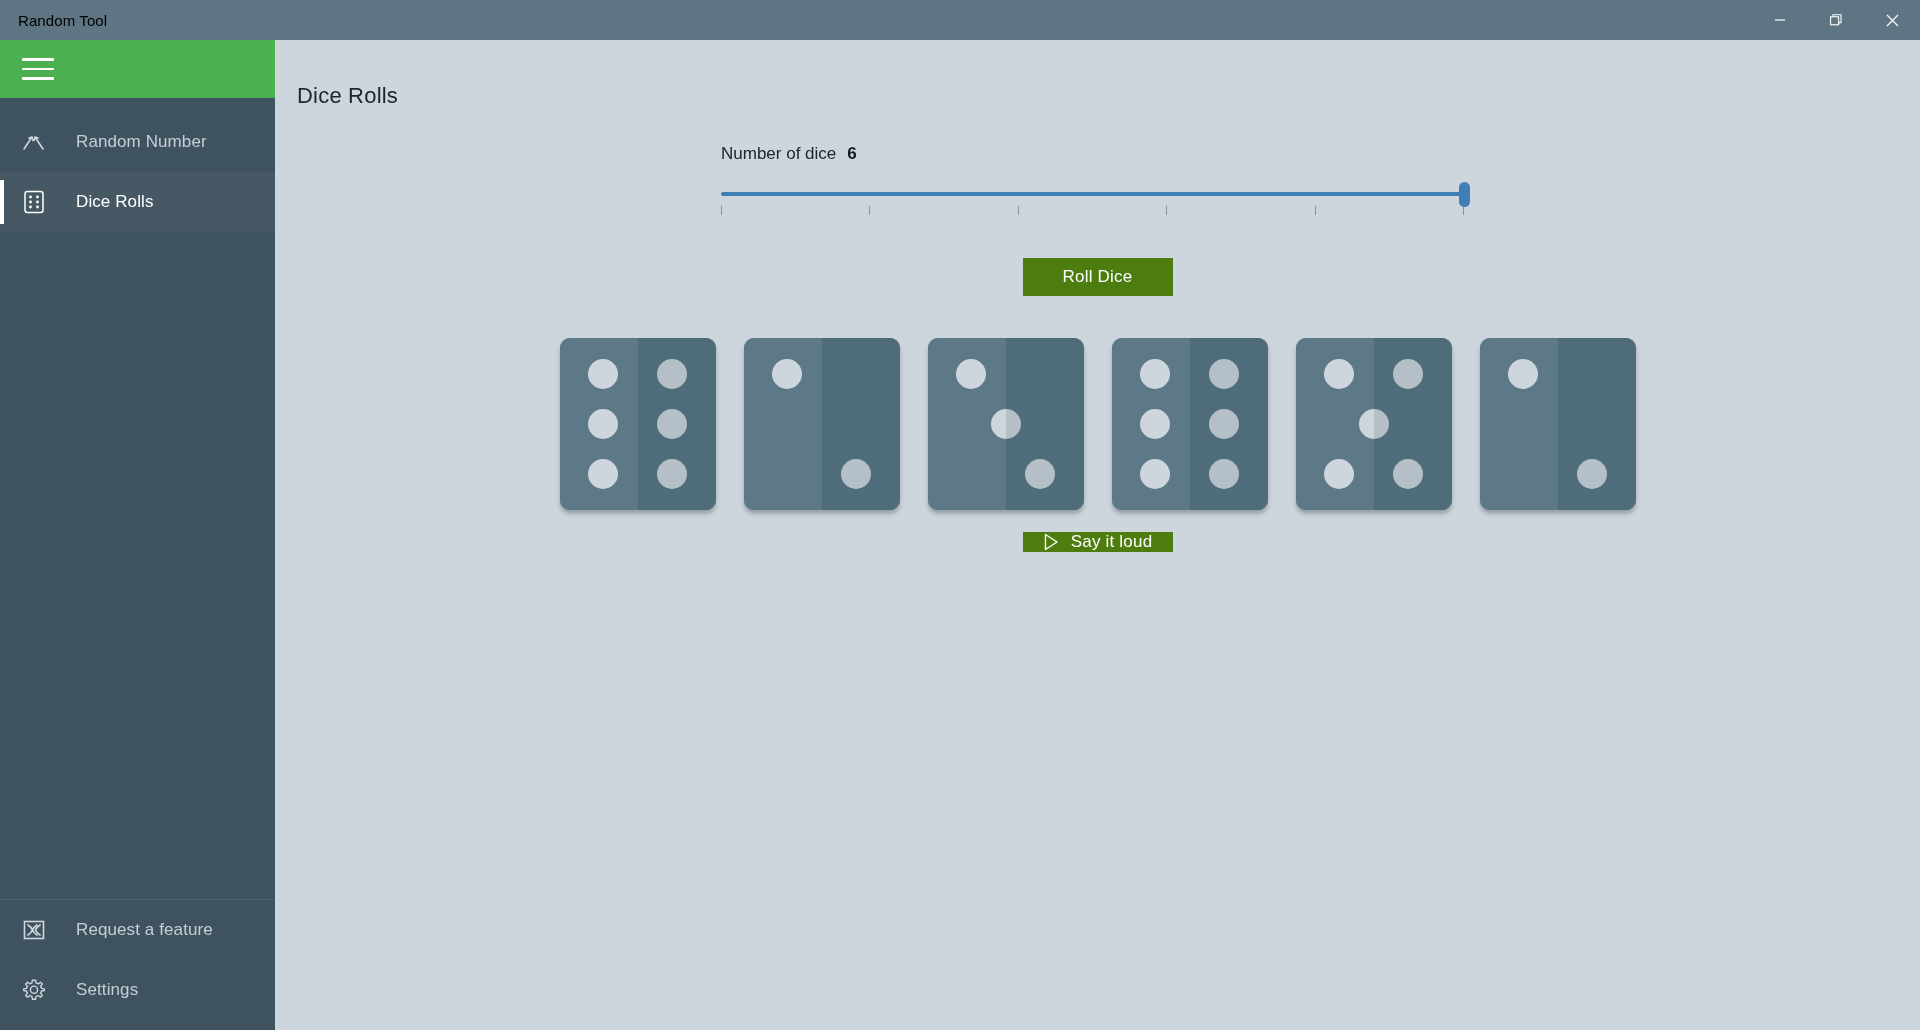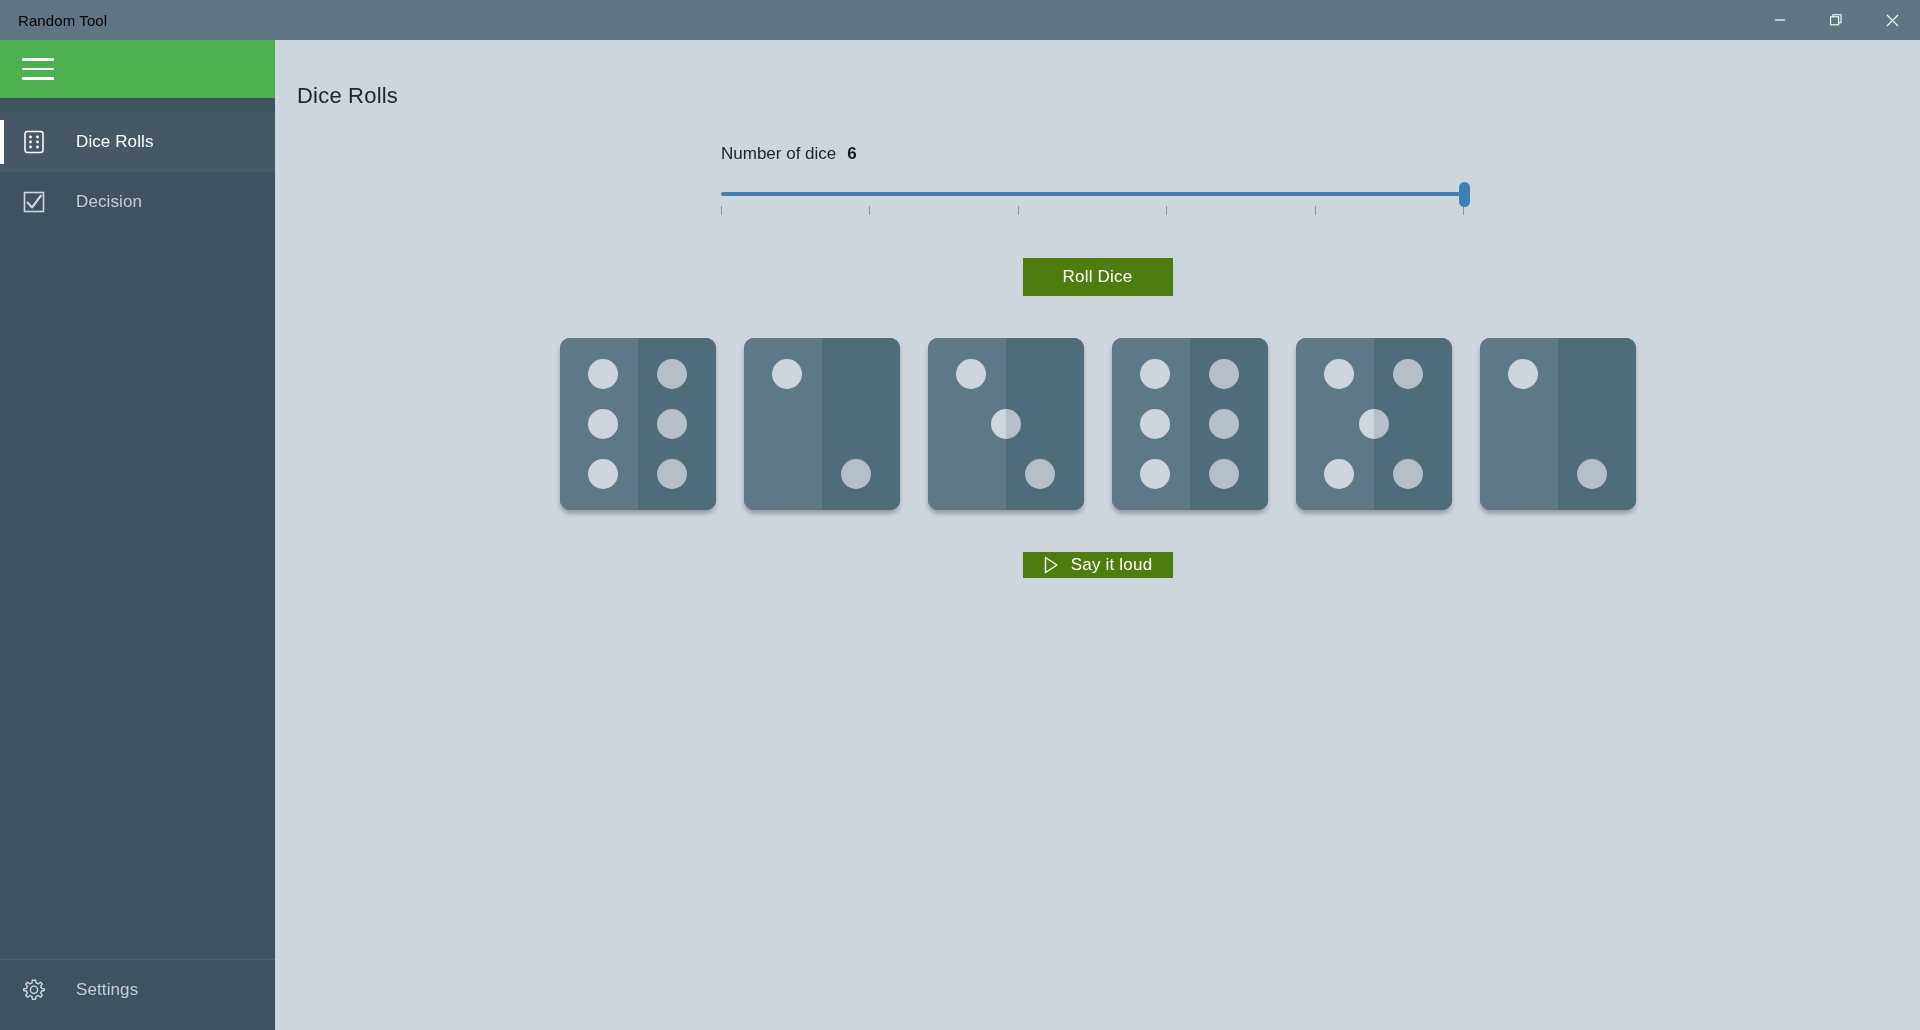--- a/index.html
+++ b/index.html
@@ -121,21 +121,21 @@
 
   
   .btn {
     background: #4d7c0f; color: #ffffff; border: none;
     font-family: "Liberation Sans", sans-serif;
     font-size: 17px; letter-spacing: .2px;
     display: inline-flex; align-items: center; justify-content: center;
     gap: 12px; cursor: pointer;
   }
   .btn-roll { width: 150px; height: 38px; margin-top: 32px; }
-  .btn-say { width: 150px; height: 26px; margin-top: 42px; }
+  .btn-say { width: 150px; height: 20px; margin-top: 22px; }
   .play-icon { display: inline-flex; align-items: center; }
 
   
   .dice-row {
     display: flex; gap: 28px; margin-top: 42px; justify-content: center;
   }
   .die {
     position: relative;
     width: 156px; height: 172px;
     border-radius: 10px;
@@ -197,54 +197,65 @@
       <div class="hamburger-bar">
         <div class="hamburger">
           <span></span>
           <span></span>
           <span></span>
         </div>
       </div>
 
       <div class="nav-top">
 
+        <div class="nav-item">
+          <div class="nav-icon">
+            <svg width="26" height="26" viewBox="0 0 26 26">
+              <path d="M3 20 L11 8 M11 8 L8 9 M11 8 L12 11.5" stroke="currentColor" stroke-width="1.6" fill="none" stroke-linecap="round"></path>
+              <path d="M22 20 L14 8 M14 8 L17 9 M14 8 L13 11.5" stroke="currentColor" stroke-width="1.6" fill="none" stroke-linecap="round"></path>
+            </svg>
+          </div>
+          <div class="nav-label">Random Number</div>
+        </div>
 
         <div class="nav-item selected">
           <div class="nav-icon">
             <svg width="26" height="26" viewBox="0 0 26 26">
               <rect x="4" y="2.5" width="18" height="21" rx="2.5" stroke="currentColor" stroke-width="1.5" fill="none"></rect>
               <circle cx="9.5" cy="8" r="1.4" fill="currentColor"></circle>
               <circle cx="16.5" cy="8" r="1.4" fill="currentColor"></circle>
               <circle cx="9.5" cy="13" r="1.4" fill="currentColor"></circle>
               <circle cx="16.5" cy="13" r="1.4" fill="currentColor"></circle>
               <circle cx="9.5" cy="18" r="1.4" fill="currentColor"></circle>
               <circle cx="16.5" cy="18" r="1.4" fill="currentColor"></circle>
             </svg>
           </div>
           <div class="nav-label">Dice Rolls</div>
         </div>
 
 
 
 
+
+      </div>
+
+      <div class="nav-bottom">
+        <div class="nav-divider"></div>
+
         <div class="nav-item">
           <div class="nav-icon">
             <svg width="26" height="26" viewBox="0 0 26 26">
-              <rect x="3.5" y="3.5" width="19" height="19" stroke="currentColor" stroke-width="1.6" fill="none"></rect>
-              <path d="M6.5 13.5 L11 18.5 L20 6.5" stroke="currentColor" stroke-width="2.1" fill="none" stroke-linecap="round" stroke-linejoin="round"></path>
-            </svg>
-          </div>
-          <div class="nav-label">Decision</div>
-        </div>
-
-      </div>
-
-      <div class="nav-bottom">
-        <div class="nav-divider"></div>
-
+              <rect x="3.5" y="4.5" width="19" height="17" stroke="currentColor" stroke-width="1.6" fill="none"></rect>
+              <path d="M7 8 C9.5 9.5 10.8 11.5 11.5 13 C12.2 11.5 13.5 9.5 16 8" stroke="currentColor" stroke-width="1.7" fill="none" stroke-linecap="round"></path>
+              <path d="M7 18 C9.5 16.5 10.8 14.5 11.5 13 C12.2 14.5 13.5 16.5 16 18" stroke="currentColor" stroke-width="1.7" fill="none" stroke-linecap="round"></path>
+              <path d="M19 8 C16.5 9.5 15.2 11.5 14.5 13 C15.2 14.5 16.5 16.5 19 18" stroke="currentColor" stroke-width="1.7" fill="none" stroke-linecap="round"></path>
+            </svg>
+          </div>
+          <div class="nav-label">Request a feature</div>
+        </div>
 
         <div class="nav-item">
           <div class="nav-icon">
             <svg width="26" height="26" viewBox="0 0 26 26">
               <path d="M13 3.2 L14.6 3.2 L15.1 6.0 A7.2 7.2 0 0 1 17.2 6.9 L19.5 5.2 L21.3 7.0 L19.6 9.3 A7.2 7.2 0 0 1 20.5 11.4 L23.3 11.9 L23.3 13.5 L20.5 14.0 A7.2 7.2 0 0 1 19.6 16.1 L21.3 18.4 L19.5 20.2 L17.2 18.5 A7.2 7.2 0 0 1 15.1 19.4 L14.6 22.2 L13 22.2 L11.4 22.2 L10.9 19.4 A7.2 7.2 0 0 1 8.8 18.5 L6.5 20.2 L4.7 18.4 L6.4 16.1 A7.2 7.2 0 0 1 5.5 14.0 L2.7 13.5 L2.7 11.9 L5.5 11.4 A7.2 7.2 0 0 1 6.4 9.3 L4.7 7.0 L6.5 5.2 L8.8 6.9 A7.2 7.2 0 0 1 10.9 6.0 L11.4 3.2 Z" stroke="currentColor" stroke-width="1.4" fill="none" stroke-linejoin="round"></path>
               <circle cx="13" cy="12.7" r="3.6" stroke="currentColor" stroke-width="1.4" fill="none"></circle>
             </svg>
           </div>
           <div class="nav-label">Settings</div>
         </div>

